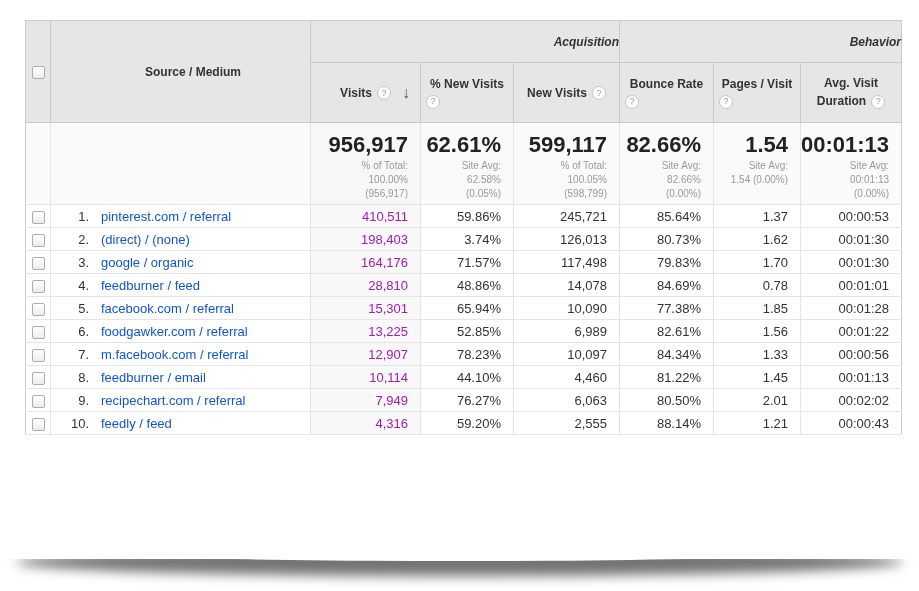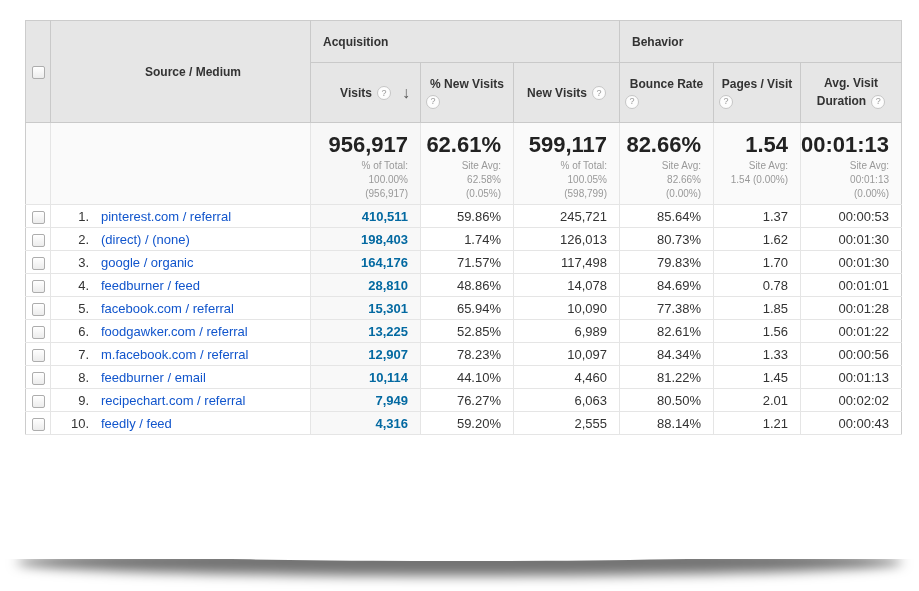--- a/index.html
+++ b/index.html
@@ -26,21 +26,21 @@
   thead th {
     background: var(--header-bg, #e6e6e6);
     border-right: 1px solid #c9c9c9;
     border-bottom: 1px solid #c9c9c9;
     font-size: 12px; font-weight: bold; color: #333;
     vertical-align: middle; text-align: center;
   }
   thead tr th:last-child { border-right: none; }
   tr.group-row { height: 42px; }
   tr.cols-row { height: 60px; }
-  th.group-h { text-align: left; padding-left: 12px; }
+  th.group-h { text-align: right; padding-left: 20px; font-style: italic; }
   th.src-h { text-align: center; padding-left: 25px; }
   th.visits-h { position: relative; }
 
   .h-row { display: inline-flex; align-items: center; justify-content: center; }
   .h-stack { display: flex; flex-direction: column; gap: 3px; line-height: 15px; }
   .help {
     display: inline-flex; align-items: center; justify-content: center;
     width: 14px; height: 14px; border-radius: 50%;
     background: #fdfdfd; border: 1px solid #c6c6c6;
     color: #999; font-size: 9px; font-weight: normal;
@@ -73,21 +73,21 @@
   
   tr.data-row { height: 23px; background: #fff; }
   tr.data-row td {
     border-right: 1px solid #e5e5e5; border-bottom: 1px solid #e5e5e5;
     font-size: 13px; color: #333; vertical-align: middle;
   }
   tr.data-row td:last-child { border-right: none; }
   td.cb { text-align: center; }
   td.src { text-align: left; padding-left: 12px; white-space: nowrap; }
   td.num { text-align: right; padding-right: 12px; }
-  td.visits-col.num { font-weight: bold; color: #0369a1; background: var(--sorted-col-bg, #f8f8f8); }
+  td.visits-col.num { font-weight: normal; color: #a21caf; background: var(--sorted-col-bg, #f8f8f8); }
   .idx { display: inline-block; width: 26px; text-align: right; margin-right: 12px; color: #333; }
   a.link { color: var(--link, #1155cc); text-decoration: none; cursor: pointer; }
 </style>
 </head>
 <body>
 
 <div class="stage">
   <div class="page-shadow"></div>
   <div class="card">
 
@@ -211,21 +211,21 @@
   </tr>
 
   <tr class="data-row">
     <td class="cb">
       <span class="checkbox"></span>
     </td>
     <td class="src">
       <span class="idx">2.</span><a class="link">(direct) / (none)</a>
     </td>
     <td class="num visits-col">198,403</td>
-    <td class="num">1.74%</td>
+    <td class="num">3.74%</td>
     <td class="num">126,013</td>
     <td class="num">80.73%</td>
     <td class="num">1.62</td>
     <td class="num">00:01:30</td>
   </tr>
 
   <tr class="data-row">
     <td class="cb">
       <span class="checkbox"></span>
     </td>

